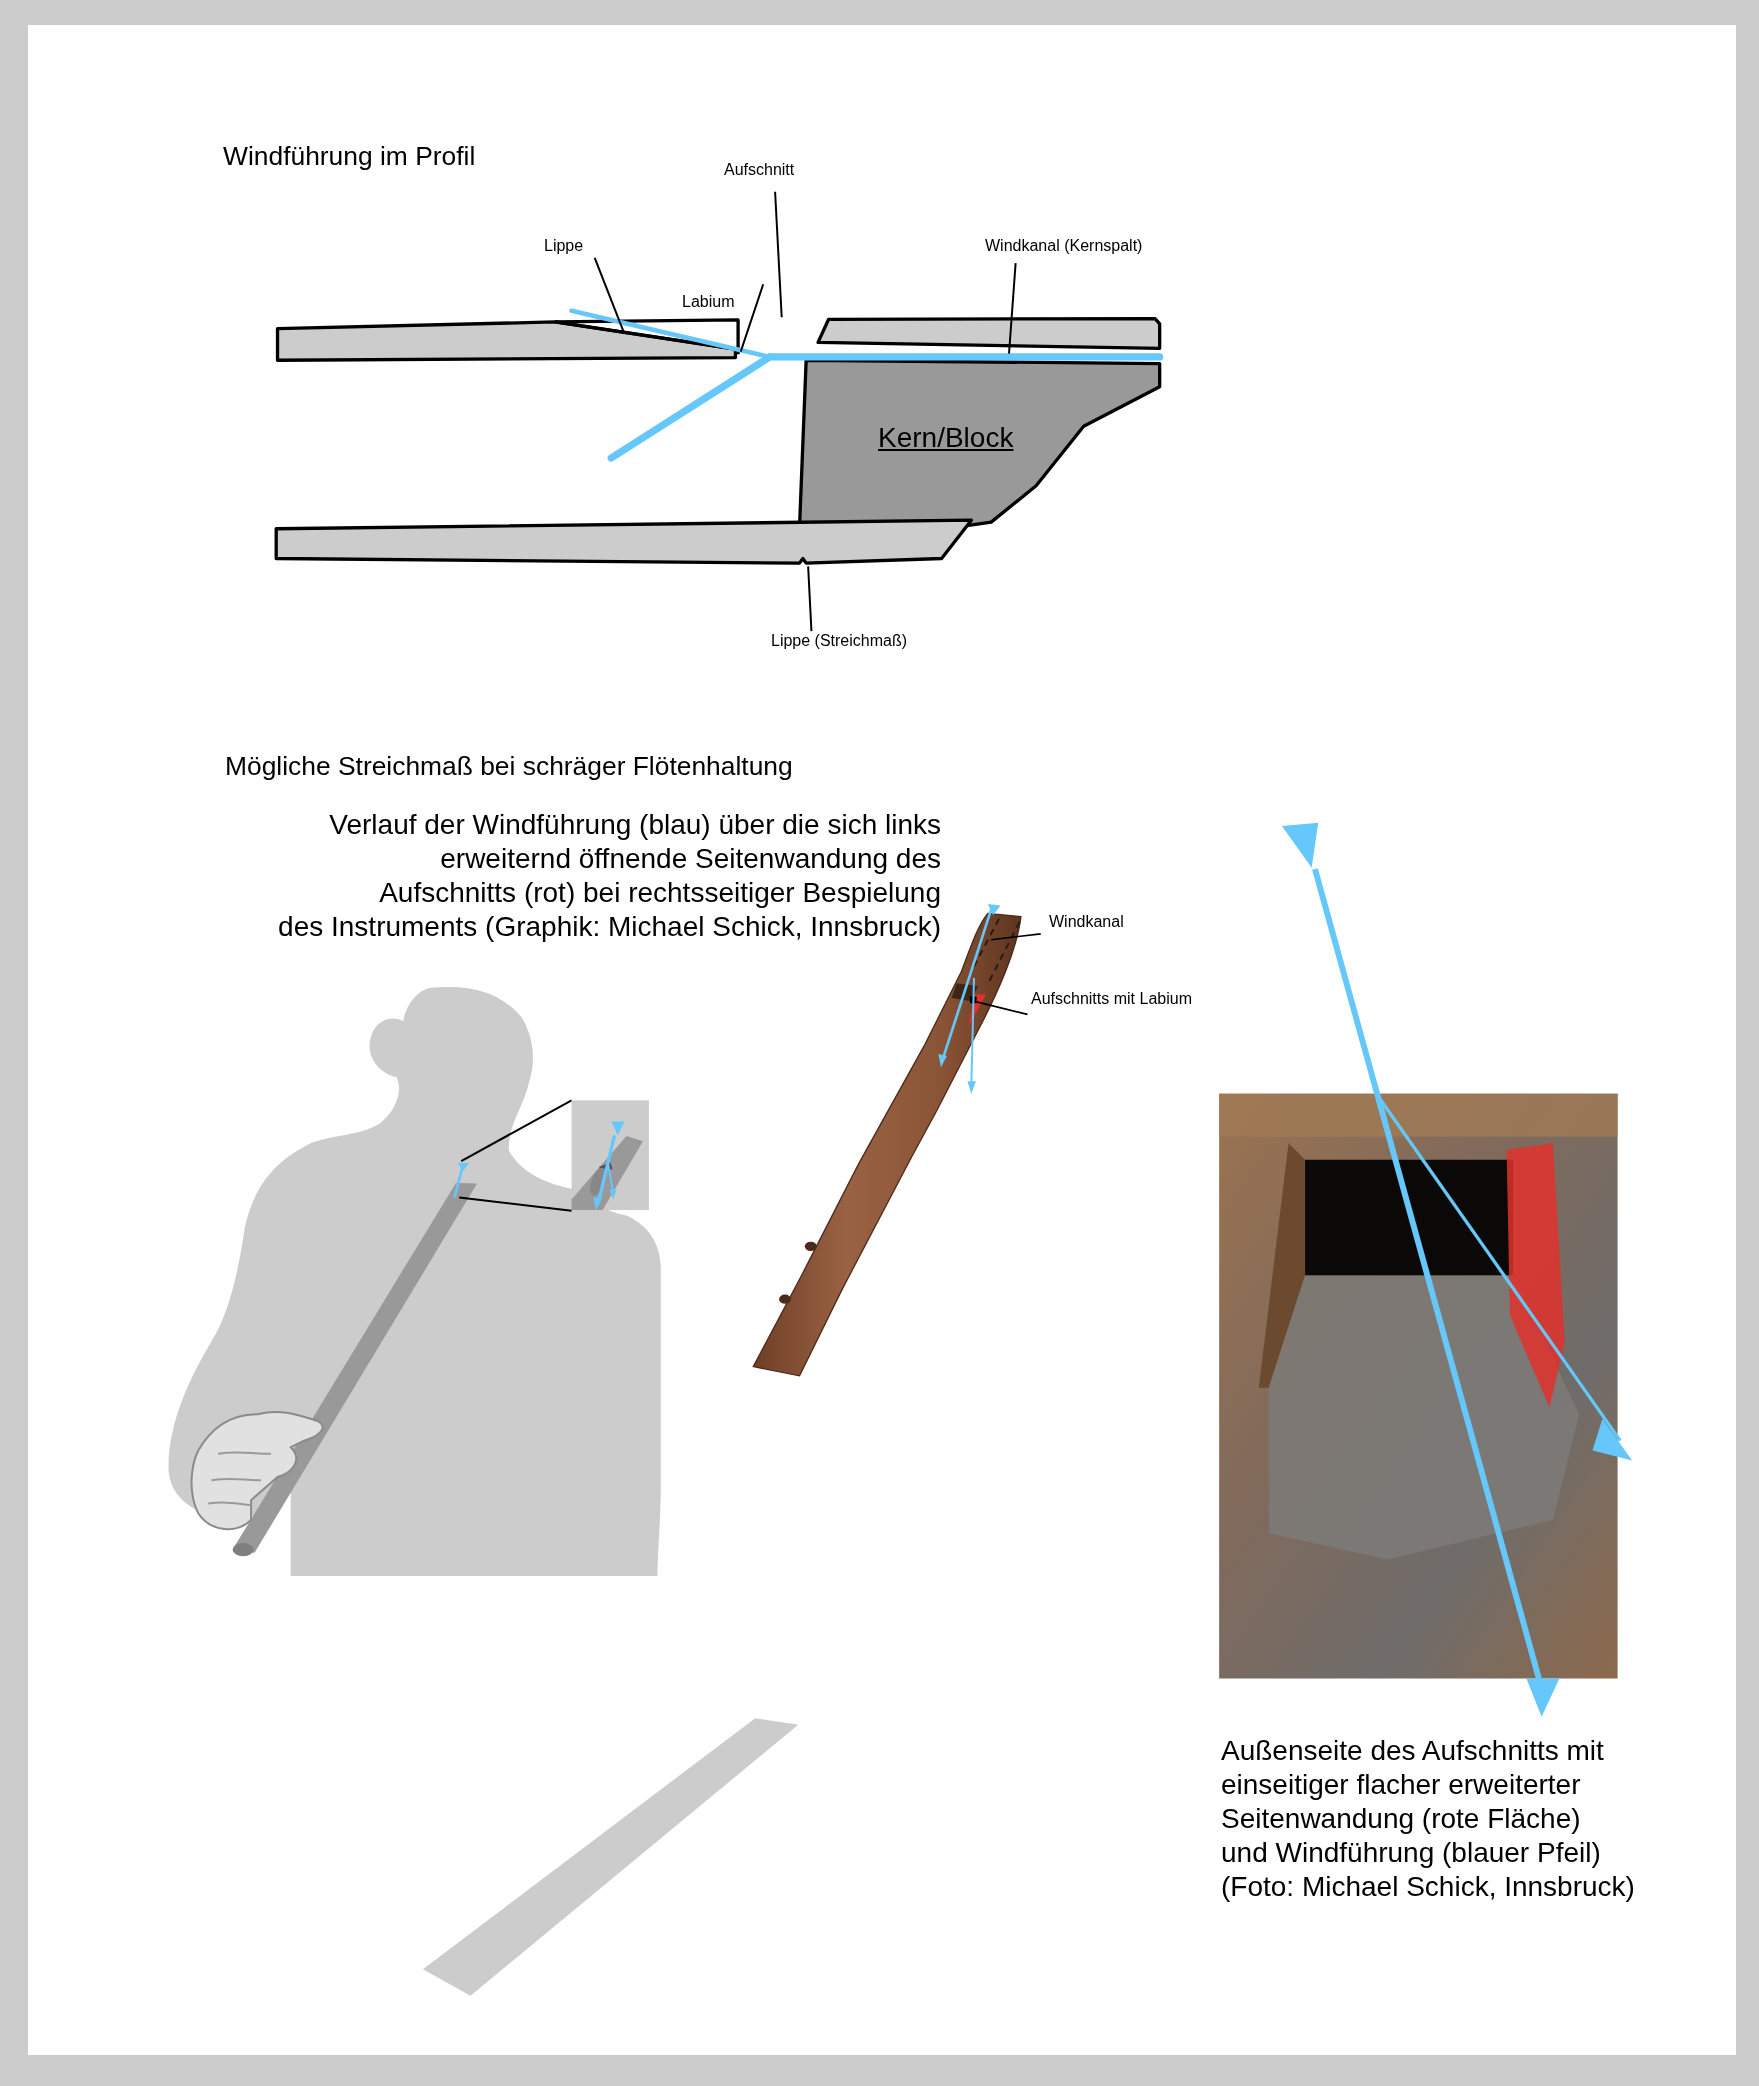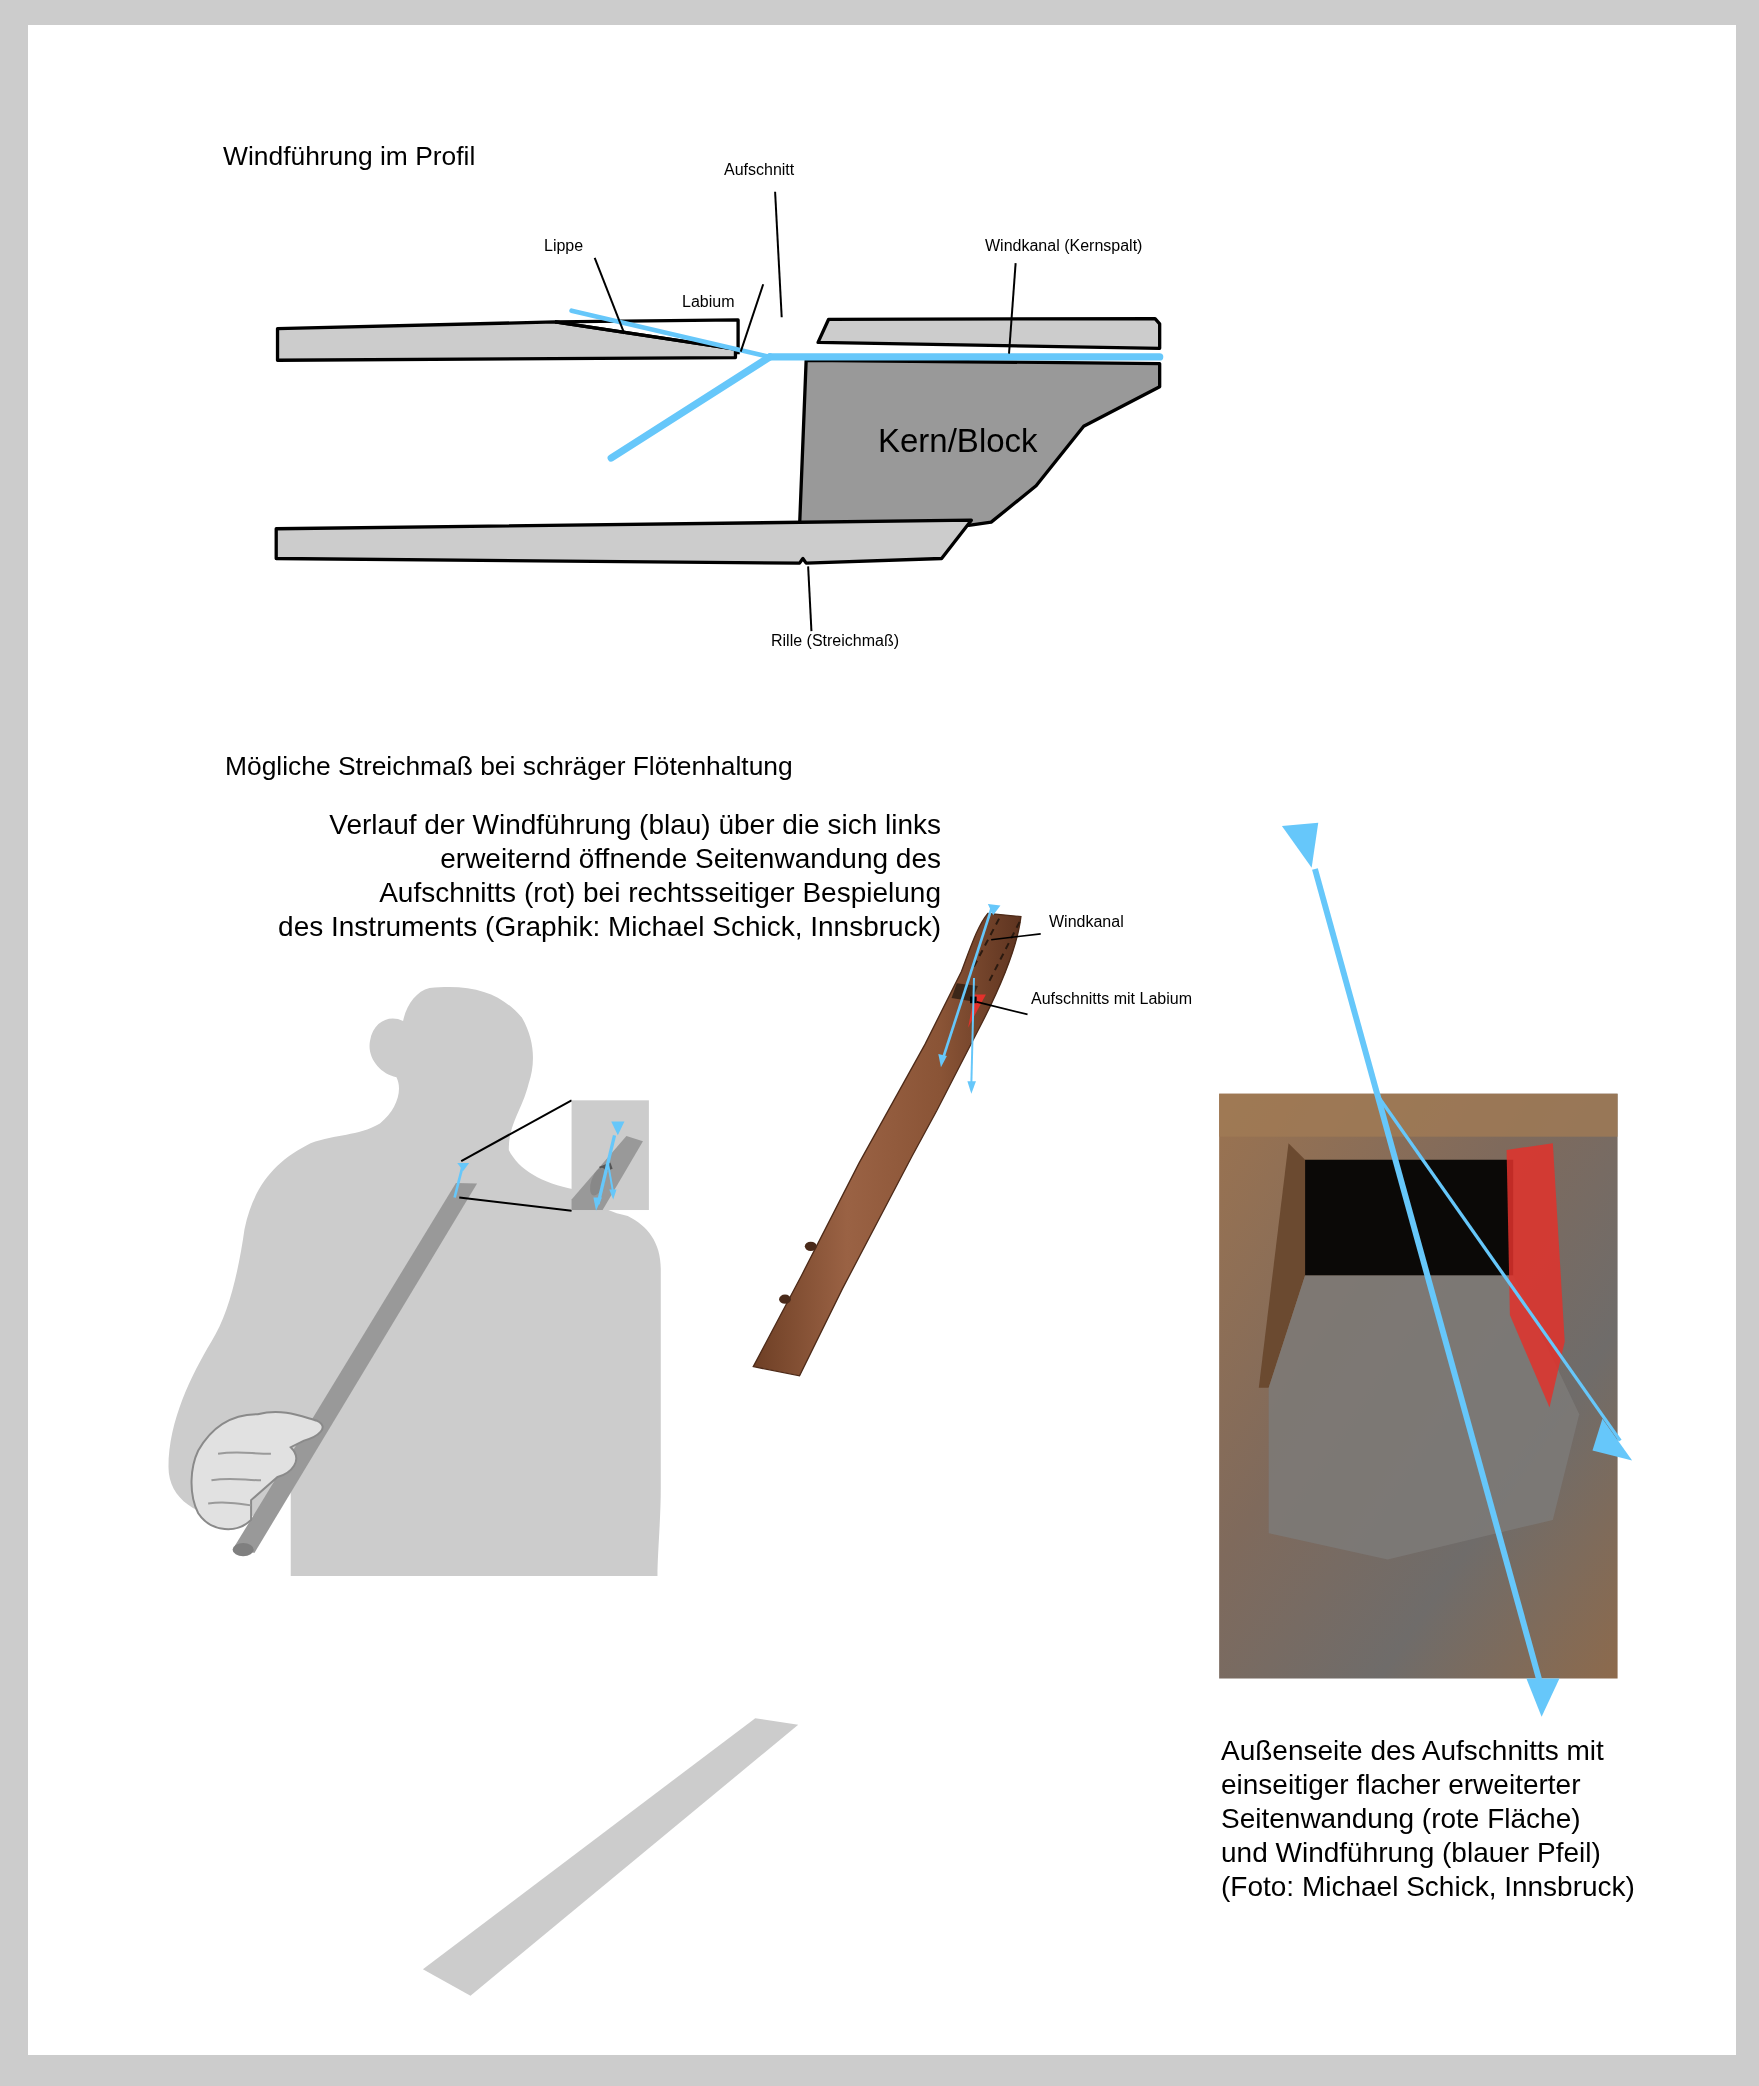--- a/index.html
+++ b/index.html
@@ -20,21 +20,21 @@
     .txt {
       position: absolute;
       color: #000;
       font-family: "Liberation Sans", sans-serif;
       white-space: nowrap;
       line-height: 1.2;
     }
     .lbl { font-size: 16px; }
     .heading { font-size: 26.4px; text-align: right; }
     .para { font-size: 28px; line-height: 34px; white-space: pre-line; }
-    .inside { font-size: 33px; }
+    .inside { font-size: 28px; text-decoration: underline; }
   </style>
 </head>
 <body>
 
 <div class="sheet"></div>
 
 <svg class="art" width="1759" height="2087" viewBox="0 0 2662 3158">
   <defs>
     <marker id="arrowBlue" markerWidth="6" markerHeight="6" refX="3" refY="3" orient="auto" markerUnits="strokeWidth">
       <path d="M0,0 L6,3 L0,6 z" fill="#66c7fa"></path>
@@ -160,21 +160,21 @@
     <path d="M2425,2147 L2470,2210 L2410,2195 Z"></path>
   </g>
 </svg>
 
 <div class="txt heading" style="left:223px; top:141px;">Windführung im Profil</div>
 <div class="txt lbl" style="left:724px; top:160px;">Aufschnitt</div>
 <div class="txt lbl" style="left:544px; top:236px;">Lippe</div>
 <div class="txt lbl" style="left:682px; top:268px;margin-top:24px;">Labium</div>
 <div class="txt lbl" style="left:985px; top:236px;">Windkanal (Kernspalt)</div>
 <div class="txt inside" style="left:878px; top:421px;">Kern/Block</div>
-<div class="txt lbl" style="left:771px; top:631px;">Rille (Streichmaß)</div>
+<div class="txt lbl" style="left:771px; top:631px;">Lippe (Streichmaß)</div>
 
 <div class="txt heading" style="left:225px; top:751px;">Mögliche Streichmaß bei schräger Flötenhaltung</div>
 <div class="txt para" style="left:227px; top:808px; width:714px; overflow:hidden;text-align:right;">Verlauf der Windführung (blau) über die sich links
 erweiternd öffnende Seitenwandung des
 Aufschnitts (rot) bei rechtsseitiger Bespielung
 des Instruments (Graphik: Michael Schick, Innsbruck)</div>
 <div class="txt lbl" style="left:1049px; top:912px;">Windkanal</div>
 <div class="txt lbl" style="left:1031px; top:989px;">Aufschnitts mit Labium</div>
 
 <div class="txt para" style="left:1221px; top:1734px;">Außenseite des Aufschnitts mit

